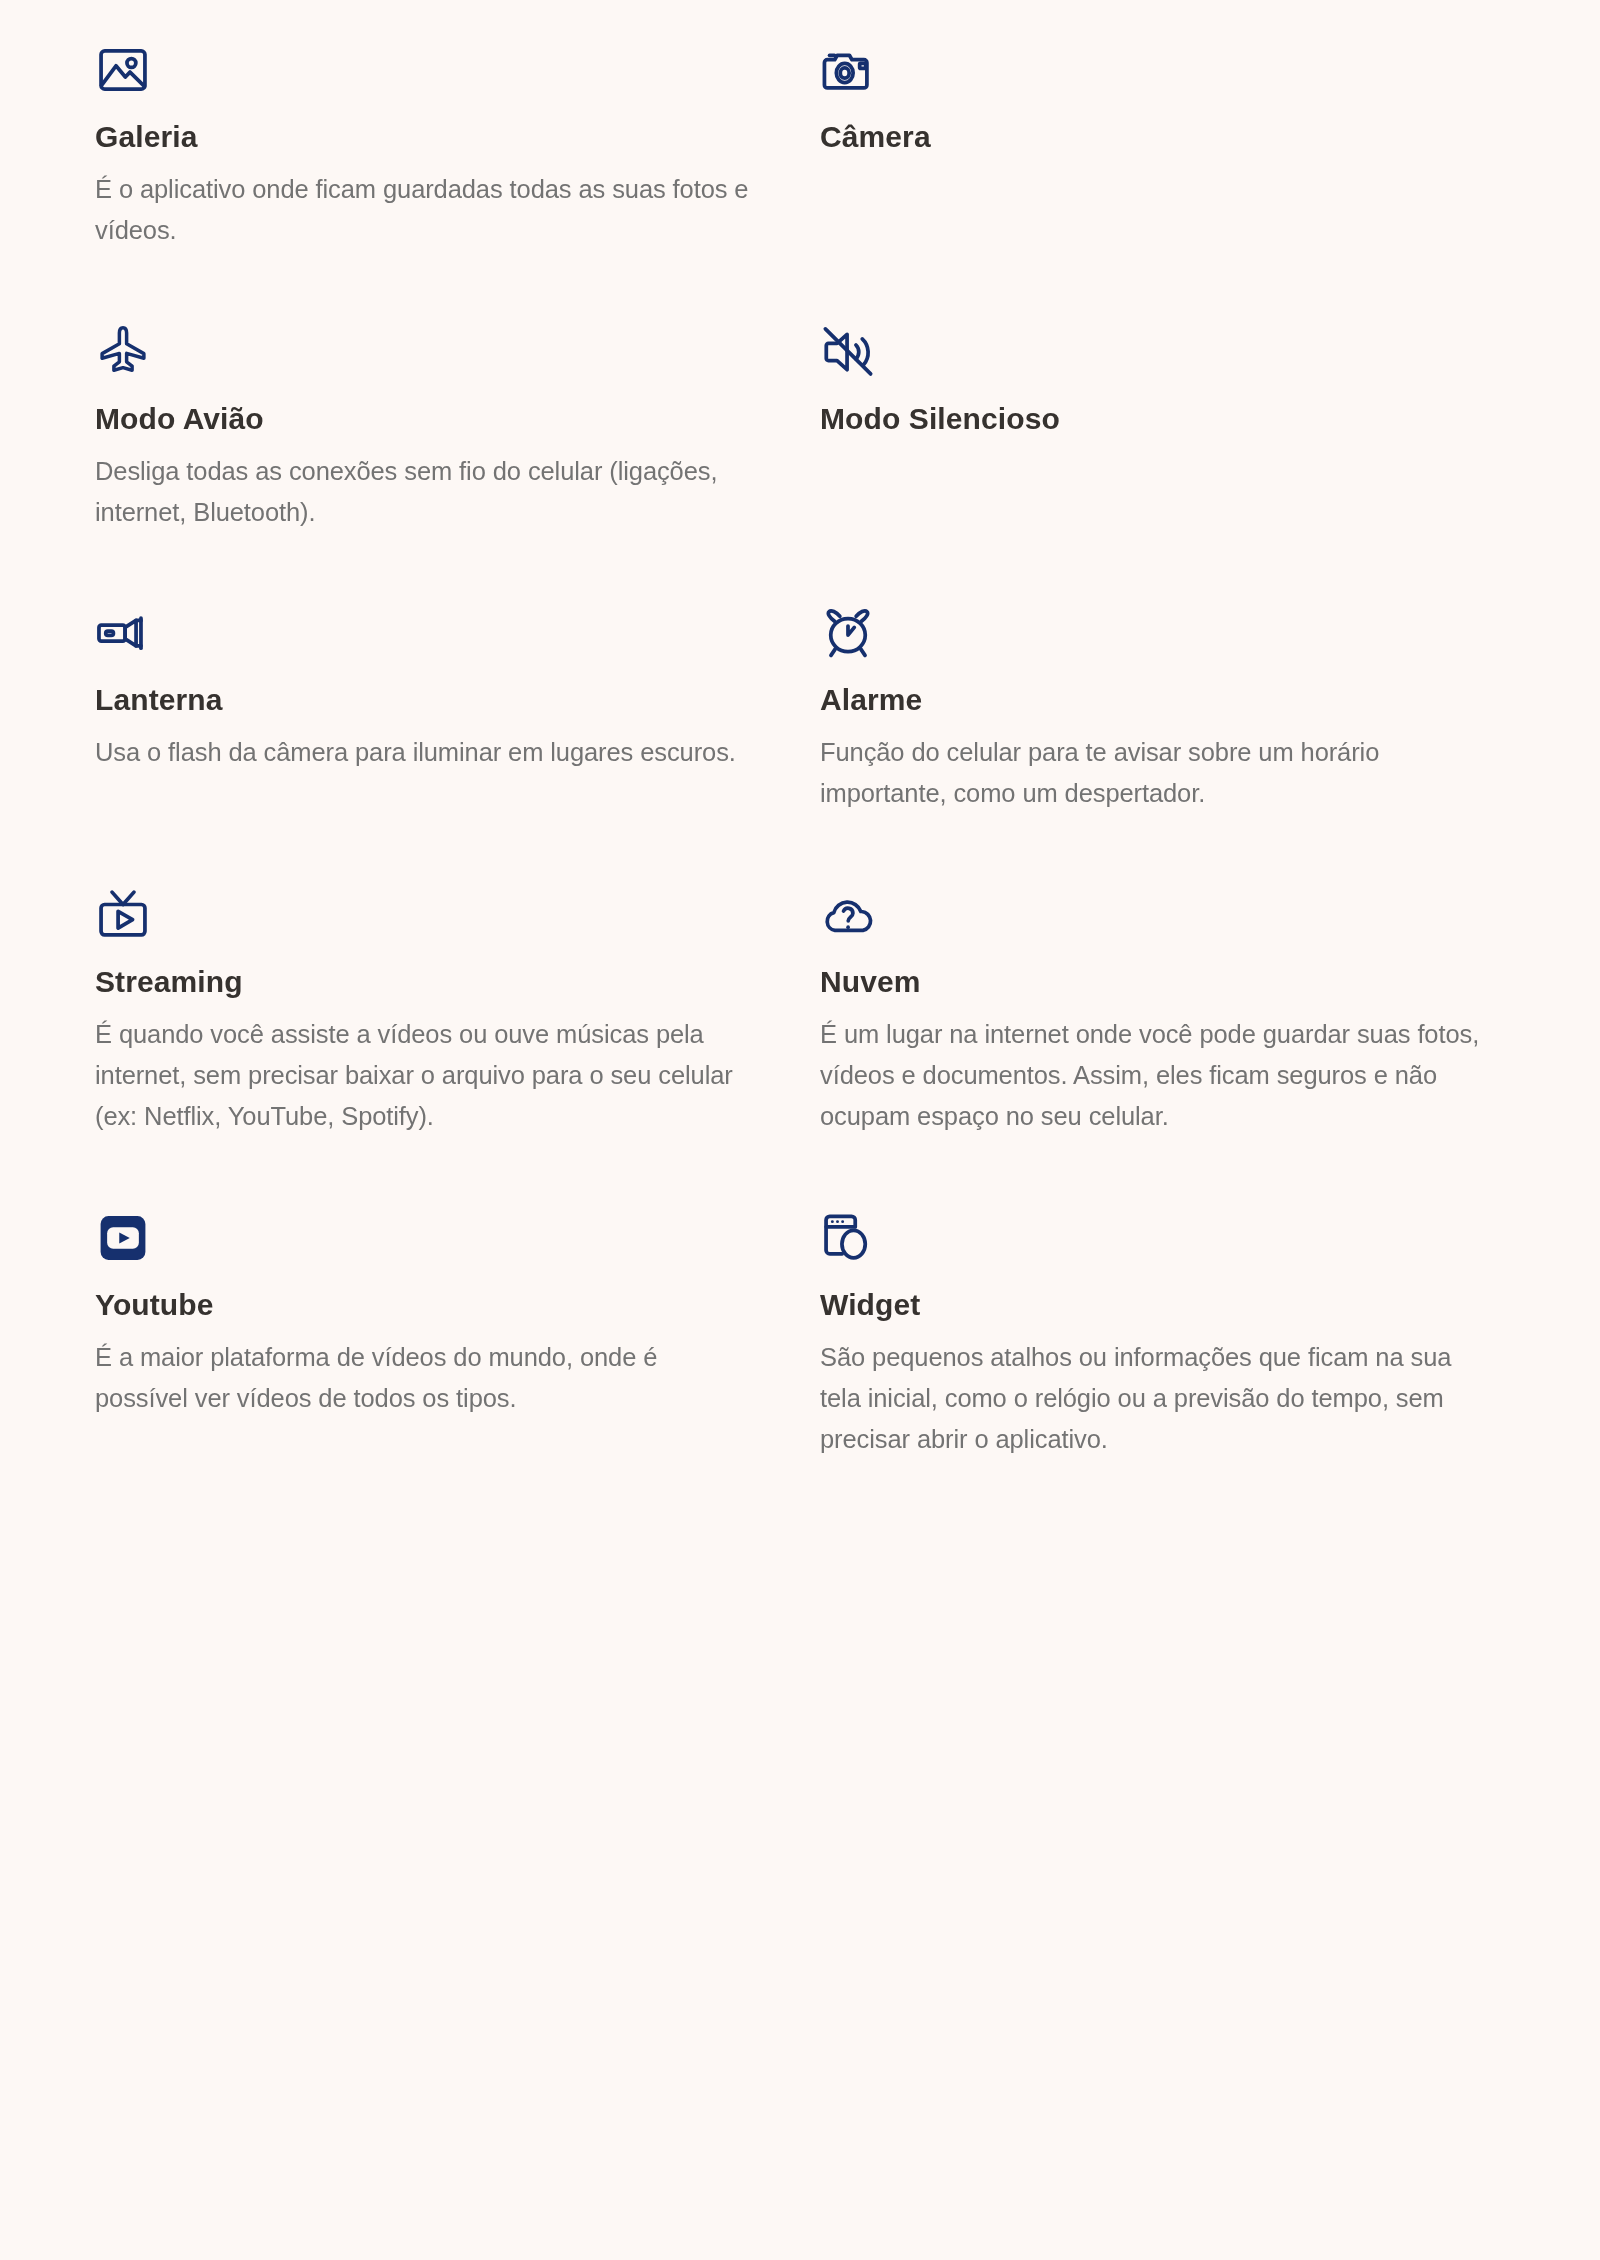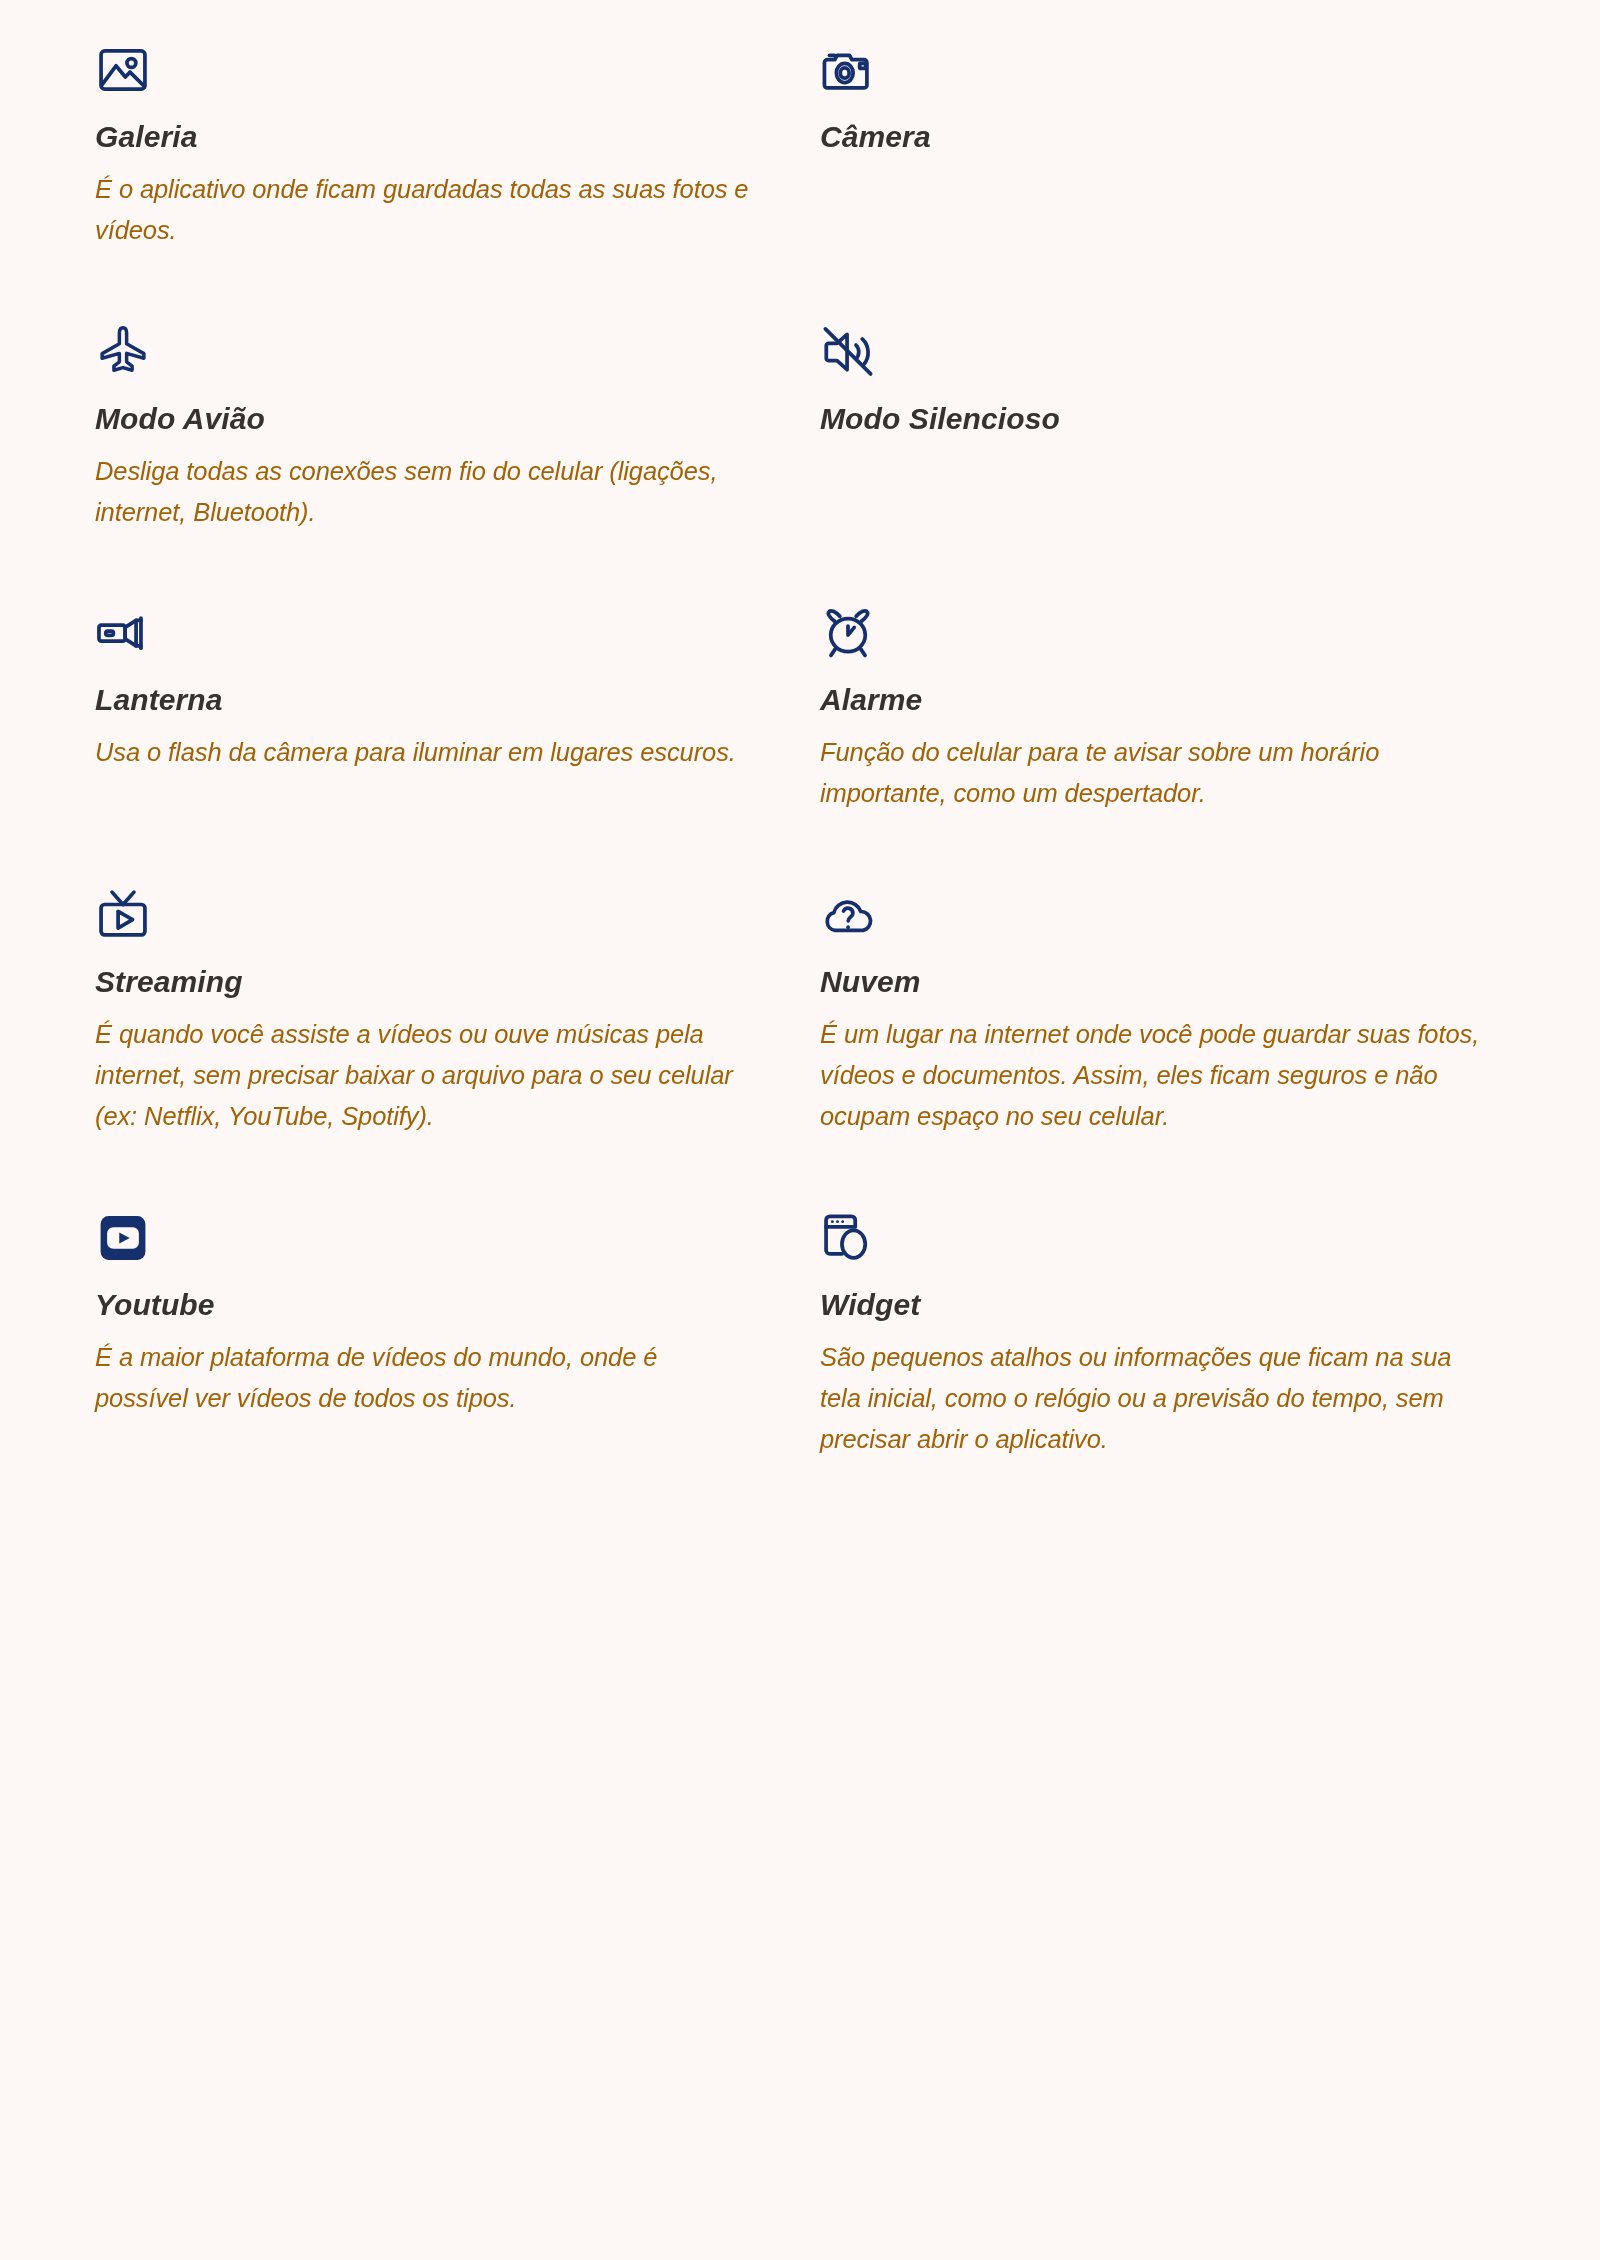--- a/index.html
+++ b/index.html
@@ -29,21 +29,20 @@
     grid-template-columns: 660px 660px;
     column-gap: 65px;
     row-gap: 0px;
     align-content: start;
   }
 
   .card {
     padding-top: 28px;
     padding-bottom: 0;
     box-sizing: border-box;
-    font-style: italic;
   }
 
   .row-0 { padding-top: 0; }
 
   .icon-wrap {
     width: 56px;
     height: 56px;
     display: block;
     margin-bottom: 22px;
   }
@@ -58,21 +57,21 @@
     font-weight: bold;
     color: #36322f;
     letter-spacing: 0.1px;
     margin: 0 0 16px 0;
     line-height: 1.1;
   }
 
   .card-desc {
     font-size: 25.5px;
     font-weight: 400;
-    color: #a16207;
+    color: #737373;
     line-height: 1.62;
     margin: 0;
     letter-spacing: -0.1px;
     max-width: 680px;
   }
 
   .spacer-row { height: 44px; }
 </style>
 </head>
 <body>

